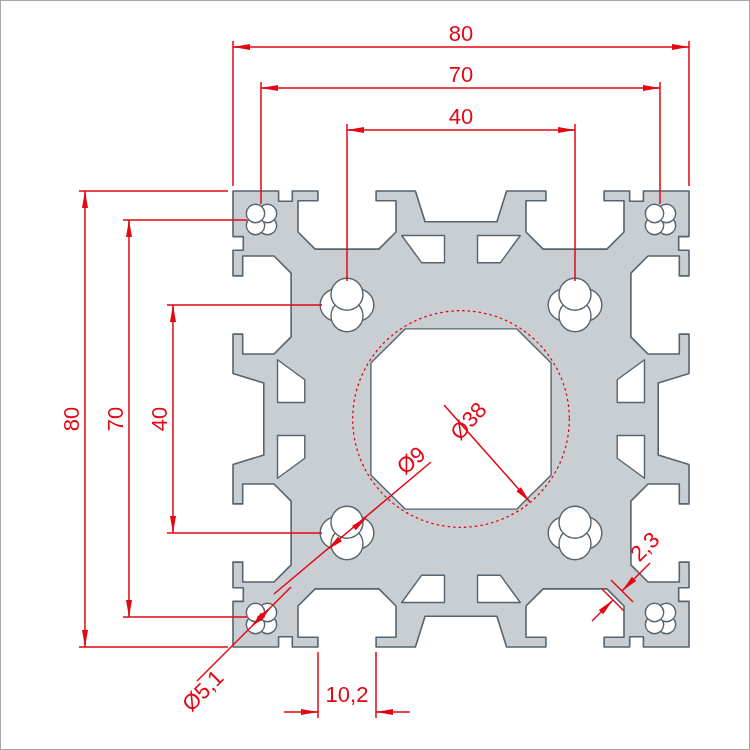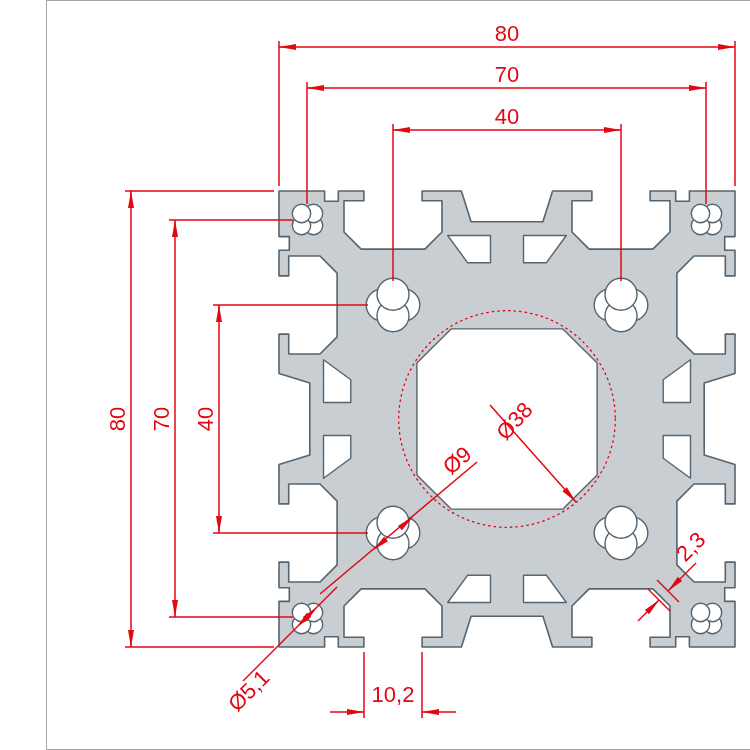--- a/index.html
+++ b/index.html
@@ -5,21 +5,21 @@
 <style>
   :root{
     --profile-fill:#c9ced3;
     --profile-stroke:#55646e;
     --dimension:#e30613;
     --background:#ffffff;
     --frame:#a6a6a6;
   }
   html,body{margin:0;padding:0;background:var(--background);}
   .stage{width:596px;height:750px;position:relative;background:var(--background);
-         font-family:"Liberation Sans",sans-serif;padding-left:46px;}
+         font-family:"Liberation Sans",sans-serif;}
   svg{display:block;}
   svg text{font-family:"Liberation Sans",sans-serif;font-size:22px;fill:var(--dimension);}
   .frame{fill:none;stroke:var(--frame);stroke-width:1;}
   .profile{fill:var(--profile-fill);stroke:var(--profile-stroke);stroke-width:1.6;stroke-linejoin:round;}
   .void{fill:var(--background);stroke:var(--profile-stroke);stroke-width:1.4;stroke-linejoin:round;}
   .dim{stroke:var(--dimension);stroke-width:1.5;fill:none;}
   .dim-arrow{fill:var(--dimension);stroke:none;}
   .dim-dotted{fill:none;stroke:var(--dimension);stroke-width:1.3;stroke-dasharray:1.5 4;stroke-linecap:round;}
 </style>
 </head>

